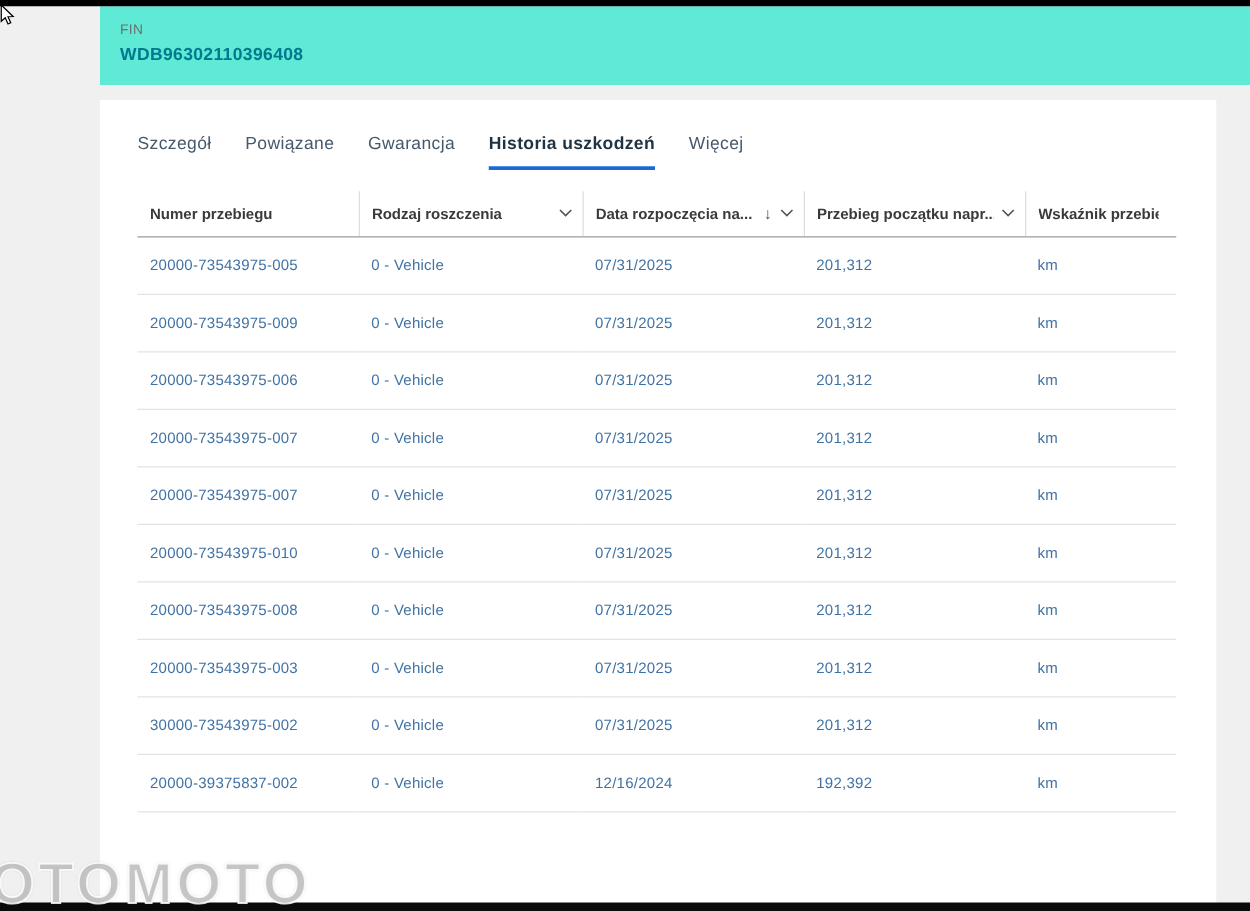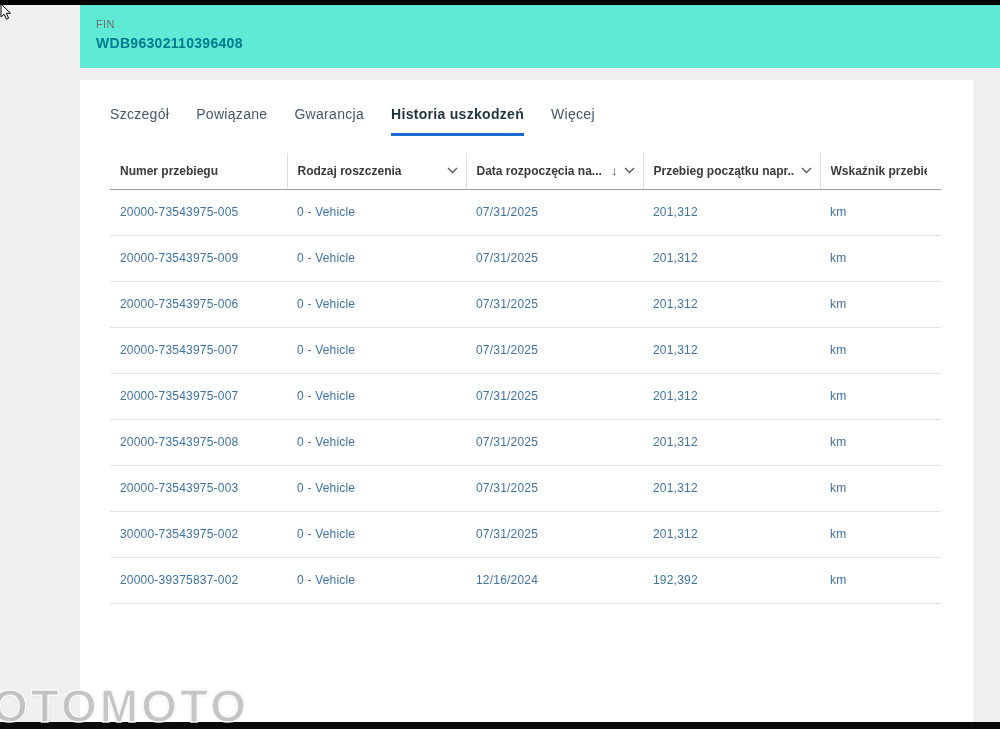--- a/index.html
+++ b/index.html
@@ -182,20 +182,27 @@
             <td><span class="cell-text">km</span></td>
           </tr>
           <tr>
             <td><span class="cell-link">20000-73543975-007</span></td>
             <td><span class="cell-text">0 - Vehicle</span></td>
             <td><span class="cell-text">07/31/2025</span></td>
             <td><span class="cell-text">201,312</span></td>
             <td><span class="cell-text">km</span></td>
           </tr>
           <tr>
+            <td><span class="cell-link">20000-73543975-010</span></td>
+            <td><span class="cell-text">0 - Vehicle</span></td>
+            <td><span class="cell-text">07/31/2025</span></td>
+            <td><span class="cell-text">201,312</span></td>
+            <td><span class="cell-text">km</span></td>
+          </tr>
+          <tr>
             <td><span class="cell-link">20000-73543975-008</span></td>
             <td><span class="cell-text">0 - Vehicle</span></td>
             <td><span class="cell-text">07/31/2025</span></td>
             <td><span class="cell-text">201,312</span></td>
             <td><span class="cell-text">km</span></td>
           </tr>
           <tr>
             <td><span class="cell-link">20000-73543975-003</span></td>
             <td><span class="cell-text">0 - Vehicle</span></td>
             <td><span class="cell-text">07/31/2025</span></td>

